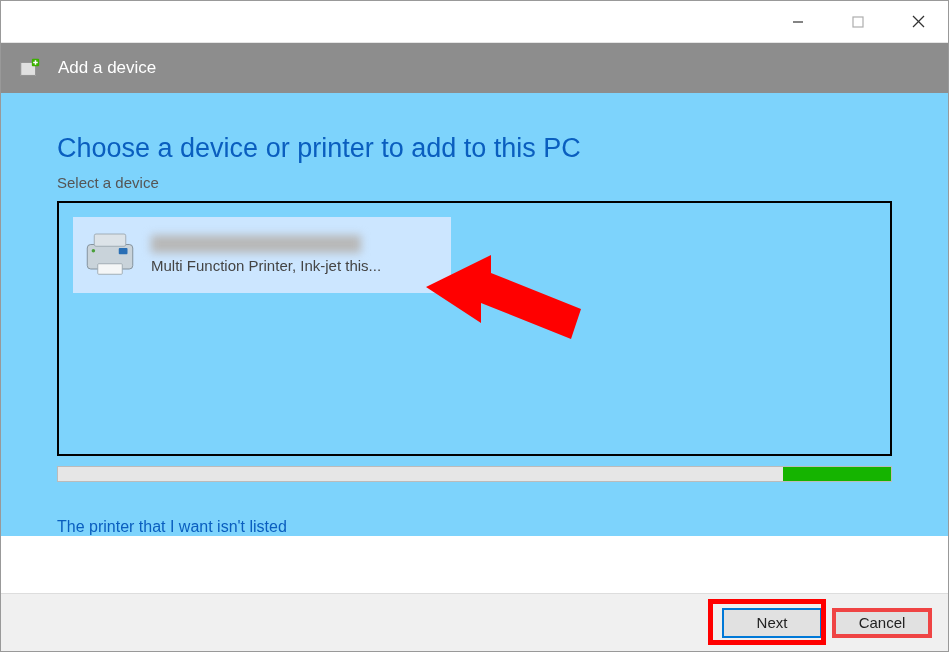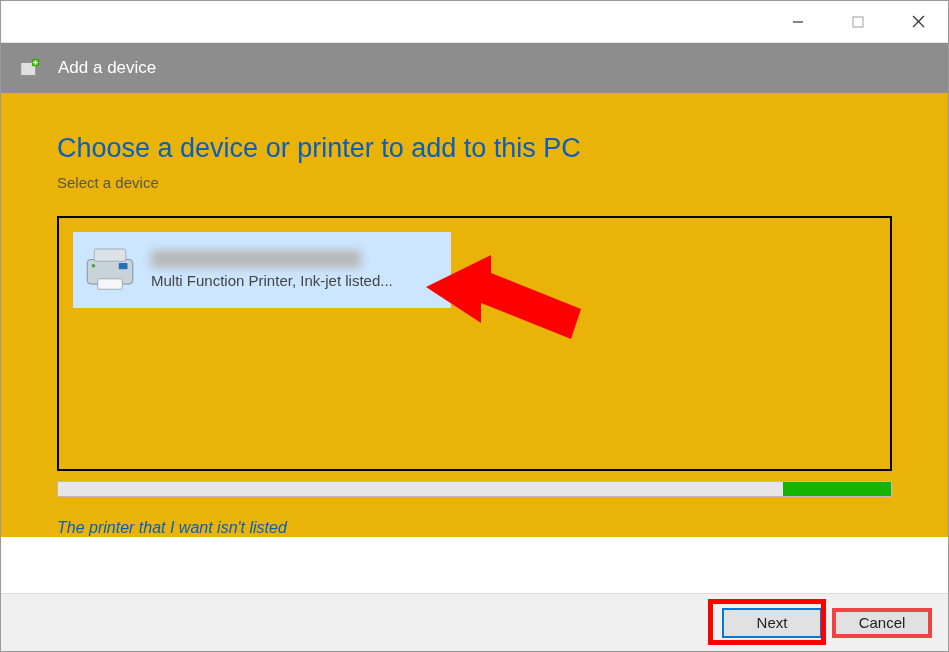--- a/index.html
+++ b/index.html
@@ -37,34 +37,34 @@
     display: flex;
     align-items: center;
     padding-left: 18px;
     color: #fff;
     font-size: 17px;
     gap: 17px;
   }
   .header-band .icon-box { width: 22px; height: 22px; position: relative; }
   
   .content {
-    background: #eab308;
+    background: #7dd3fc;
     padding: 40px 56px 0 56px;
     position: relative;
   }
   .heading {
     color: #0a5ebf;
     font-size: 27px;
     font-weight: 400;
     margin-bottom: 10px;
   }
   .subheading {
     color: #555;
     font-size: 15px;
-    margin-bottom: 25px;
+    margin-bottom: 10px;
   }
   .device-box {
     border: 2px solid #000;
     height: 255px;
     padding: 14px;
     position: relative;
   }
   .device-item {
     width: 378px;
     height: 76px;
@@ -99,25 +99,24 @@
     background: #e6e6e6;
     position: relative;
   }
   .progress-fill {
     position:absolute; right:0; top:0; bottom:0;
     width: 108px;
     background: #15b400;
   }
   
   .not-listed {
-    margin-top: 22px;
+    margin-top: 36px;
     color: #0a5ebf;
     font-size: 16px;
     cursor: pointer;
-    font-style: italic;
   }
   
   .footer {
     position:absolute;
     left:0; right:0; bottom:0;
     height: 58px;
     background: #f0f0f0;
     border-top: 1px solid #ddd;
     display:flex;
     justify-content:flex-end;
@@ -202,21 +201,21 @@
           <rect x="6" y="20" width="52" height="28" rx="4" fill="#c9d3da"></rect>
           <rect x="6" y="20" width="52" height="28" rx="4" fill="none" stroke="#7a8892" stroke-width="1"></rect>
           <rect x="14" y="8" width="36" height="14" rx="2" fill="#dce3e8" stroke="#9aa6ae" stroke-width="1"></rect>
           <rect x="18" y="42" width="28" height="12" rx="1" fill="#f4f6f7" stroke="#9aa6ae" stroke-width="1"></rect>
           <rect x="42" y="24" width="10" height="7" rx="1" fill="#2a6fb5"></rect>
           <circle cx="13" cy="27" r="2" fill="#4aa03a"></circle>
         </svg>
       </span>
       <div class="device-text">
         <span class="device-name"></span>
-        <span class="device-desc">Multi Function Printer, Ink-jet listed...</span>
+        <span class="device-desc">Multi Function Printer, Ink-jet this...</span>
       </div>
     </div>
   </div>
 
   <div class="progress">
     <div class="progress-fill"></div>
   </div>
 
   <div class="not-listed">The printer that I want isn't listed</div>
 </div>

